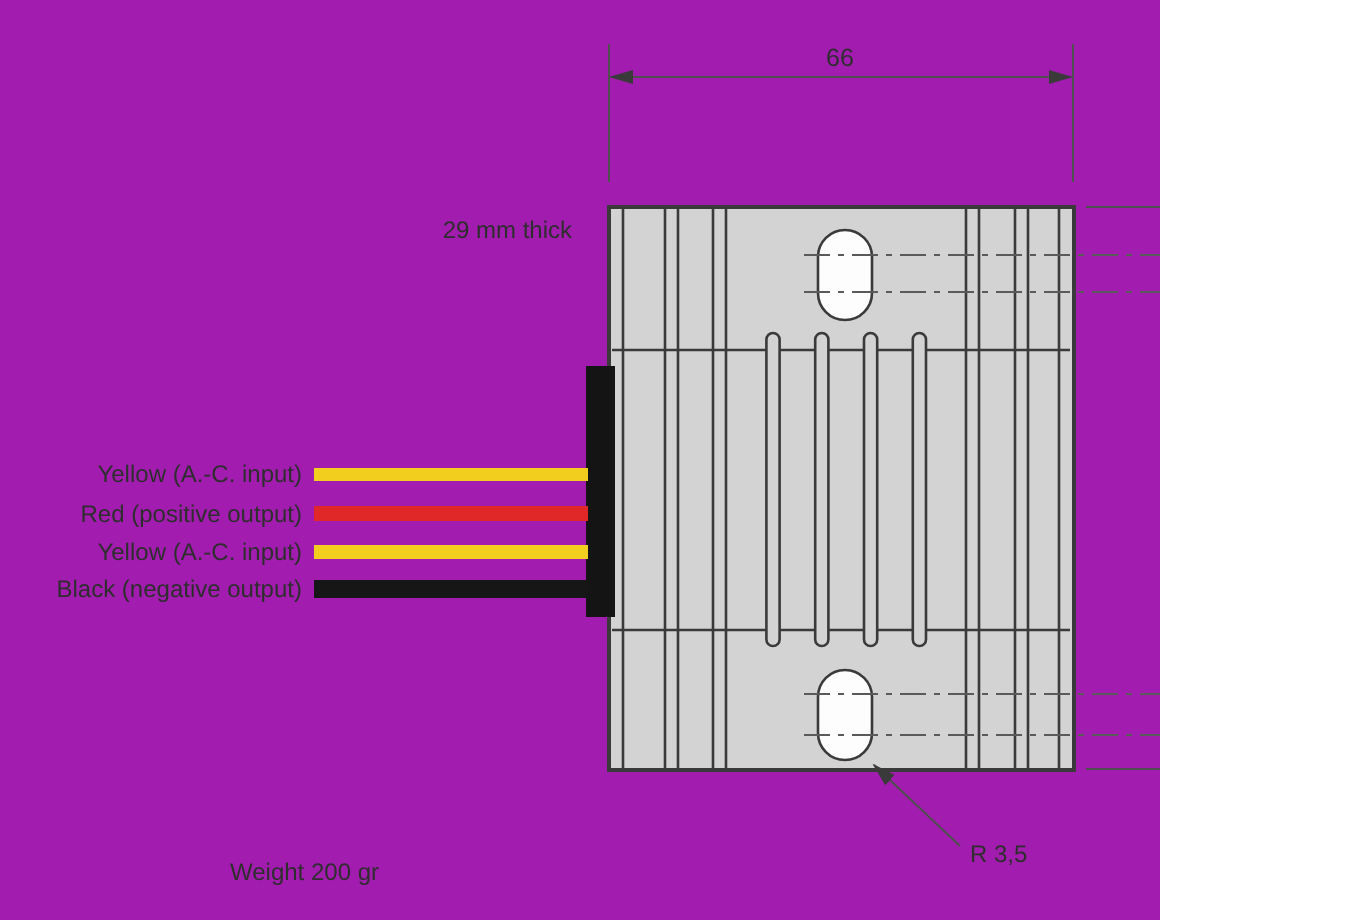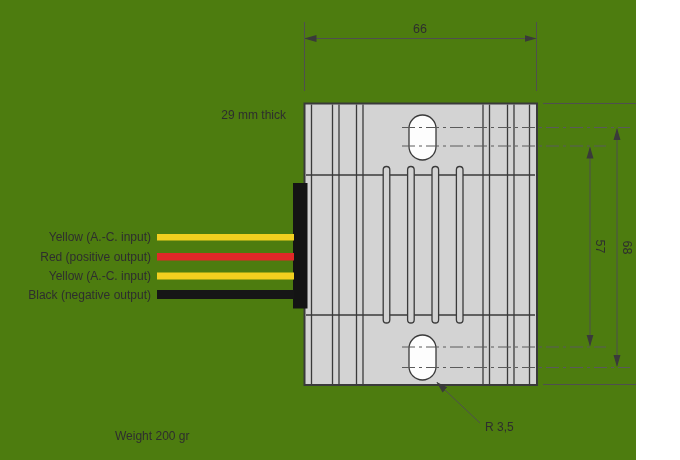--- a/index.html
+++ b/index.html
@@ -1,17 +1,17 @@
 <!DOCTYPE html>
 <html><head>
 <meta charset="utf-8">
 <style>
   html,body{margin:0;padding:0;}
   .stage{
-    position:relative;width:636px;height:460px;background:#4d7c0f;
+    position:relative;width:580px;height:460px;background:#a21caf;
     font-family:"Liberation Sans","DejaVu Sans",sans-serif;overflow:hidden;
   }
   svg{display:block;}
   .ln{stroke:#3a3a3a;stroke-width:1.3;fill:none;}
   .edge{stroke:#3a3a3a;stroke-width:2;}
   .bodyfill{fill:#d3d3d3;}
   .holefill{fill:#fdfdfd;}
   .dim{stroke:#4f4f4f;stroke-width:1;fill:none;}
   .cl{stroke:#5a5a5a;stroke-width:1;fill:none;stroke-dasharray:13 4 3 4;}
   .txt{font-size:12px;fill:#2e2e2e;}

